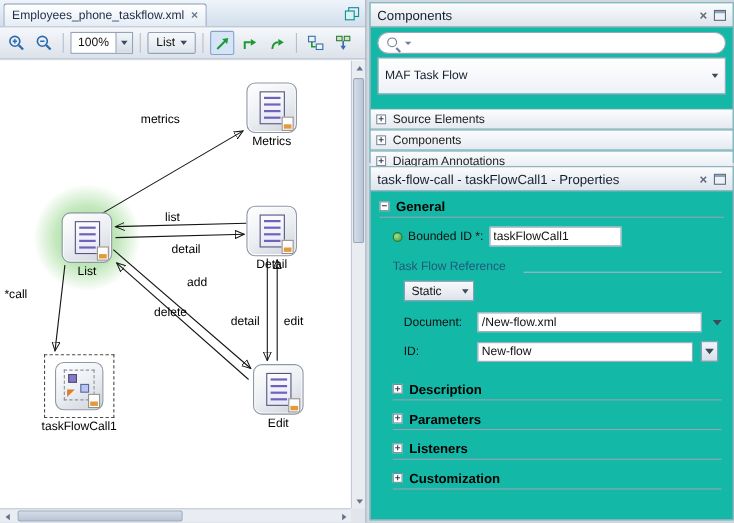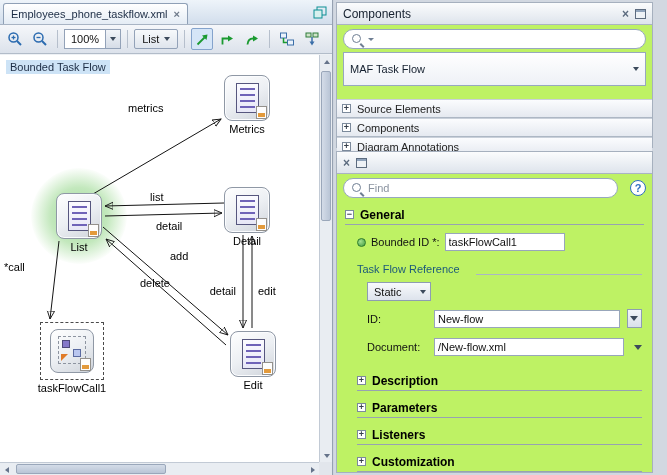--- a/index.html
+++ b/index.html
@@ -84,21 +84,21 @@
   .tri-dn { width:0;height:0;border-left:3px solid transparent;border-right:3px solid transparent;border-top:4px solid #65738a; }
   .tri-lf { width:0;height:0;border-top:3px solid transparent;border-bottom:3px solid transparent;border-right:4px solid #65738a; }
   .tri-rt { width:0;height:0;border-top:3px solid transparent;border-bottom:3px solid transparent;border-left:4px solid #65738a; }
   .vthumb { position:absolute; left:1px; right:1px; top:16px; height:150px;
     background:linear-gradient(90deg,#d4dce8,#b9c5d6); border:1px solid #9aa7ba; border-radius:2px; }
   .hthumb { position:absolute; top:1px; bottom:1px; left:16px; width:150px;
     background:linear-gradient(#d4dce8,#b9c5d6); border:1px solid #9aa7ba; border-radius:2px; }
 
   
   .right-col { position:absolute; left:334px; top:0; width:333px; height:475px; background:#d2d8e1; }
-  .panel { position:absolute; left:2px; right:14px; border:1px solid #a6b0be; background:#bef264; }
+  .panel { position:absolute; left:2px; right:0; border:1px solid #a6b0be; background:#14b8a6; }
   .panel-hdr { height:22px; background:linear-gradient(#fbfcfd,#dee4ec); border-bottom:1px solid #aab4c2;
     display:flex; align-items:center; padding:0 6px; gap:6px; }
   .panel-title { flex:1; font-size:12px; color:#15202f; white-space:nowrap; overflow:hidden; }
   .hdr-x { color:#5c6b7f; font-weight:bold; font-size:12px; line-height:10px; }
   .winbox { width:11px; height:10px; border:1px solid #5c6b7f; background:#eef2f6; box-shadow:inset 0 2px 0 #8fa3bb; }
 
   .searchbox { margin:4px 6px 3px; height:20px; border:1px solid #97a8be; border-radius:10px;
     background:#fff; display:flex; align-items:center; padding:0 7px; gap:4px; }
   .mag { position:relative; width:13px; height:13px; flex:none; }
   .mag::before { content:""; position:absolute; left:1px; top:1px; width:7px; height:7px;
@@ -225,21 +225,20 @@
         <svg width="16" height="16">
             <rect x="2" y="2" width="5" height="4" fill="#cfe3c9" stroke="#2f7d3a"></rect>
             <rect x="9" y="2" width="5" height="4" fill="#cfe3c9" stroke="#2f7d3a"></rect>
             <line x1="8" y1="6" x2="8" y2="11" stroke="#3a6ea8" stroke-width="1.5"></line>
             <polygon points="8,14.5 5.5,10.5 10.5,10.5" fill="#3a6ea8"></polygon>
           </svg>
       </span>
     </div>
 
     <div class="canvas">
-      <span class="breadcrumb">Bounded Task Flow</span>
 
       <div class="glow"></div>
 
       <svg class="edges" width="319" height="407">
         <defs>
           <marker id="arr" viewBox="0 0 10 10" refX="9" refY="5" markerWidth="9" markerHeight="9" orient="auto">
             <path d="M0,1 L9,5 L0,9 Z" fill="#141414" stroke="none"></path>
           </marker>
         </defs>
         <line x1="93" y1="139" x2="221" y2="64" marker-end="url(#arr)"></line>
@@ -375,29 +374,23 @@
         </div>
         <div class="acc-row">
           <span class="pm">+</span>
           <span>Diagram Annotations</span>
         </div>
       </div>
     </div>
 
     <div class="panel" style="top:151px; bottom:2px;">
       <div class="panel-hdr">
+        <span class="panel-title">task-flow-call - taskFlowCall1 - Properties</span>
         <span class="hdr-x">×</span>
         <span class="winbox"></span>
-      </div>
-      <div style="display:flex; align-items:center; gap:6px; padding-right:6px;">
-        <div class="searchbox" style="flex:1;">
-          <span class="mag"></span>
-          <span class="ph">Find</span>
-        </div>
-        <span class="help">?</span>
       </div>
 
       <div class="props-body">
         <div class="sec-hdr">
           <span class="pm">−</span>
           <span class="sec-title">General</span>
         </div>
 
         <div class="gen-content">
           <div class="frow">
@@ -410,33 +403,33 @@
             <div class="group-title-row">
               <span class="group-title">Task Flow Reference</span>
               <span class="group-line"></span>
             </div>
             <div class="group-content">
               <div class="dd" style="width:64px;align-items:center;">
                 <span class="val">Static</span>
                 <span class="arrowzone">
                     <span class="tri"></span>
                   </span>
+              </div>
+              <div class="frow" style="margin-top:10px;">
+                <span class="lbl">Document:</span>
+                <input class="tf" style="width: 212px;" value="/New-flow.xml">
+                <span class="chev" style="margin-left:5px;"></span>
               </div>
               <div class="frow" style="margin-top:8px;">
                 <span class="lbl">ID:</span>
                 <input class="tf" style="width: 196px;" value="New-flow">
                 <span class="ddbtn">
                     <span class="chev"></span>
                   </span>
               </div>
-              <div class="frow" style="margin-top:10px;">
-                <span class="lbl">Document:</span>
-                <input class="tf" style="width: 212px;" value="/New-flow.xml">
-                <span class="chev" style="margin-left:5px;"></span>
-              </div>
             </div>
           </div>
 
           <div class="sec-hdr csec first">
             <span class="pm">+</span>
             <span class="sec-title">Description</span>
           </div>
           <div class="sec-hdr csec">
             <span class="pm">+</span>
             <span class="sec-title">Parameters</span>

